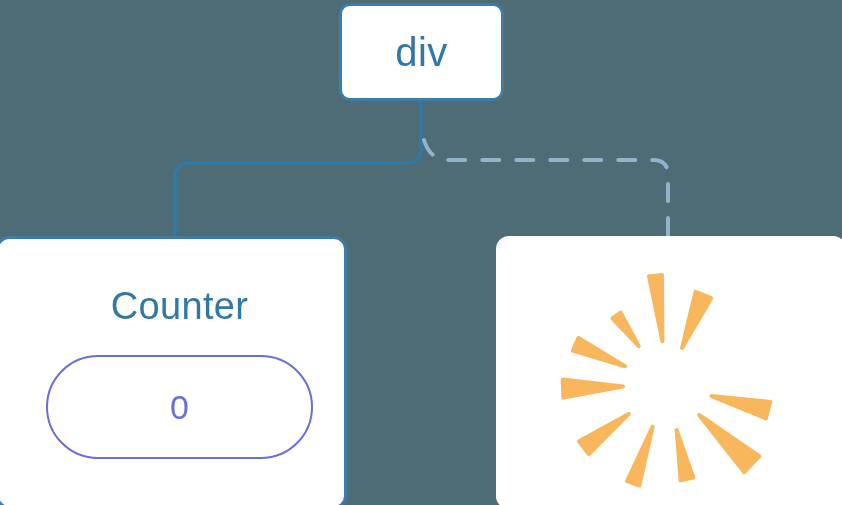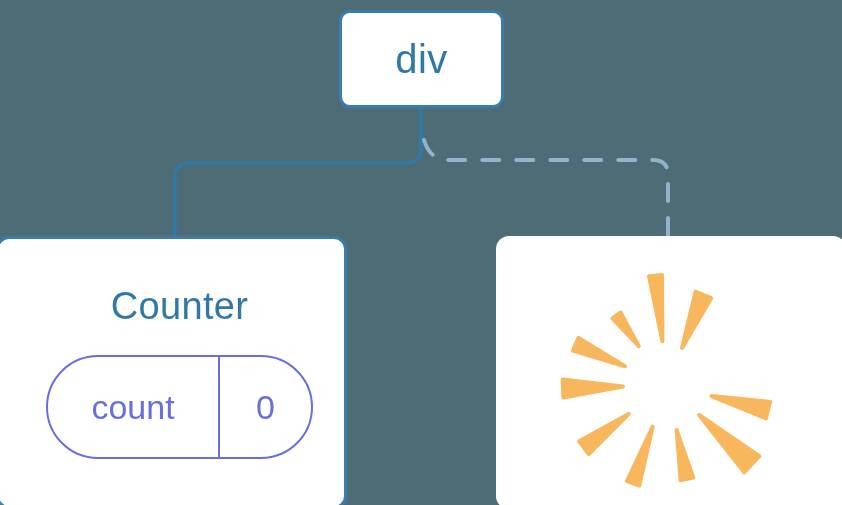--- a/index.html
+++ b/index.html
@@ -37,21 +37,21 @@
     background: #ffffff;
     box-sizing: border-box;
   }
   .node.bordered {
     border: 3px solid #3a7cab;
   }
 
   
   #node-div {
     left: 339px;
-    top: 10px;
+    top: 3px;
     width: 165px;
     height: 98px;
     border-radius: 11px;
     display: flex;
     align-items: center;
     justify-content: center;
   }
   #node-div .node-title {
     color: #3078a8;
     font-size: 40px;
@@ -149,21 +149,20 @@
   </svg>
 
   <div class="node bordered" id="node-div">
     <span class="node-title">div</span>
   </div>
 
   <div class="node bordered" id="node-counter">
     <span class="node-title">Counter</span>
 
     <div class="state-pill">
-      <div class="cell cell-key">count</div>
       <div class="cell cell-value">0</div>
     </div>
   </div>
 
   <div class="node" id="node-burst">
     <svg id="burst-svg" width="350" height="273" viewBox="0 0 350 273" aria-hidden="true">
       <g id="burst-rays">
           <path d="M186.0,111.9 L215.2,62.2 L199.5,55.9 Z" fill="#f8b75d" stroke="#f8b75d" stroke-width="4" stroke-linejoin="round"></path>
           <path d="M166.4,105.2 L166.0,38.9 L153.0,40.3 Z" fill="#f8b75d" stroke="#f8b75d" stroke-width="4" stroke-linejoin="round"></path>
           <path d="M142.8,110.2 L124.5,76.5 L116.4,82.4 Z" fill="#f8b75d" stroke="#f8b75d" stroke-width="4" stroke-linejoin="round"></path>

